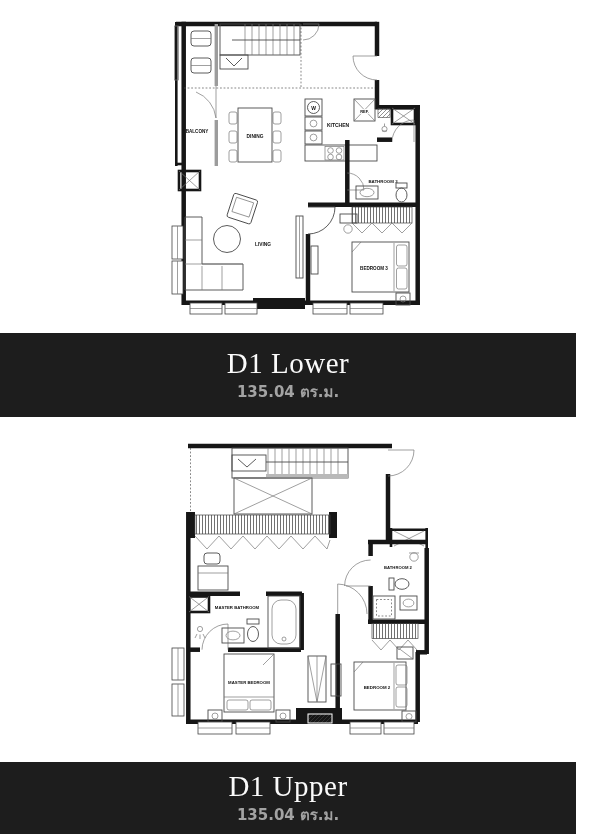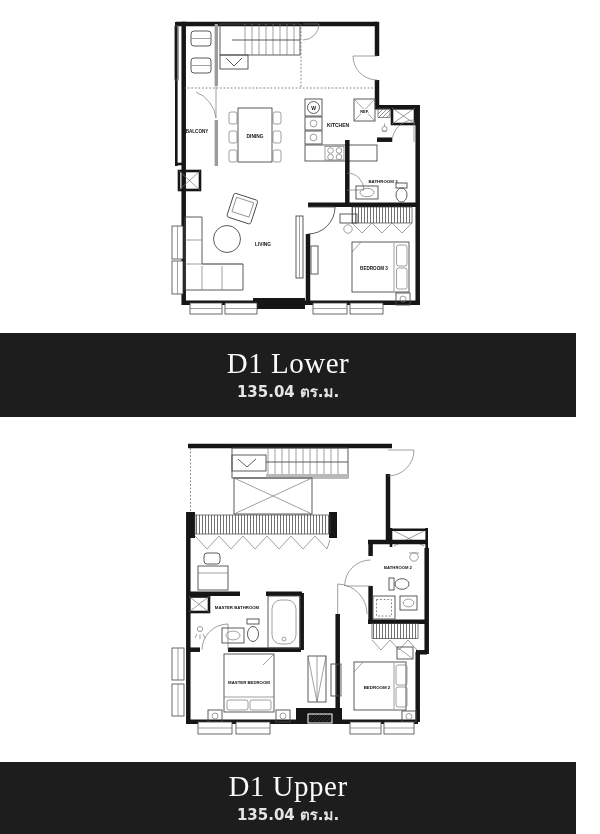--- a/index.html
+++ b/index.html
@@ -2,21 +2,21 @@
 <html><head>
 <meta charset="utf-8">
 <style>
   html,body{margin:0;padding:0;}
   body{font-family:"Liberation Sans",sans-serif;background:#fff;}
   .stage{position:relative;width:600px;height:834px;background:#ffffff;overflow:hidden;}
   .plan{position:absolute;}
   .banner{position:absolute;left:0;width:576px;background:#1d1d1d;color:#fff;text-align:center;
           display:flex;flex-direction:column;justify-content:center;align-items:center;}
   .banner .title{font-family:"Liberation Serif","DejaVu Serif",serif;font-size:29px;font-weight:400;letter-spacing:.5px;color:#fafafa;}
-  .banner .area{font-family:"DejaVu Sans","Liberation Sans",sans-serif;font-size:15px;font-weight:700;color:#e5e5e5;}
+  .banner .area{font-family:"DejaVu Sans","Liberation Sans",sans-serif;font-size:15px;font-weight:700;color:#a3a3a3;}
   svg text{font-family:"Liberation Sans",sans-serif;font-weight:700;fill:#111;}
   .wall{stroke:#161616;stroke-width:4.5;fill:none;stroke-linecap:butt;}
   .wall3{stroke:#161616;stroke-width:2.6;fill:none;}
   .thin{stroke:#4a4a4a;stroke-width:0.9;fill:none;}
   .lite{stroke:#777;stroke-width:0.7;fill:none;}
   .dash{stroke:#555;stroke-width:0.7;fill:none;stroke-dasharray:1.8 1.8;}
   .blk{fill:#161616;stroke:none;}
   .wht{fill:#fff;}
 </style>
 </head>

